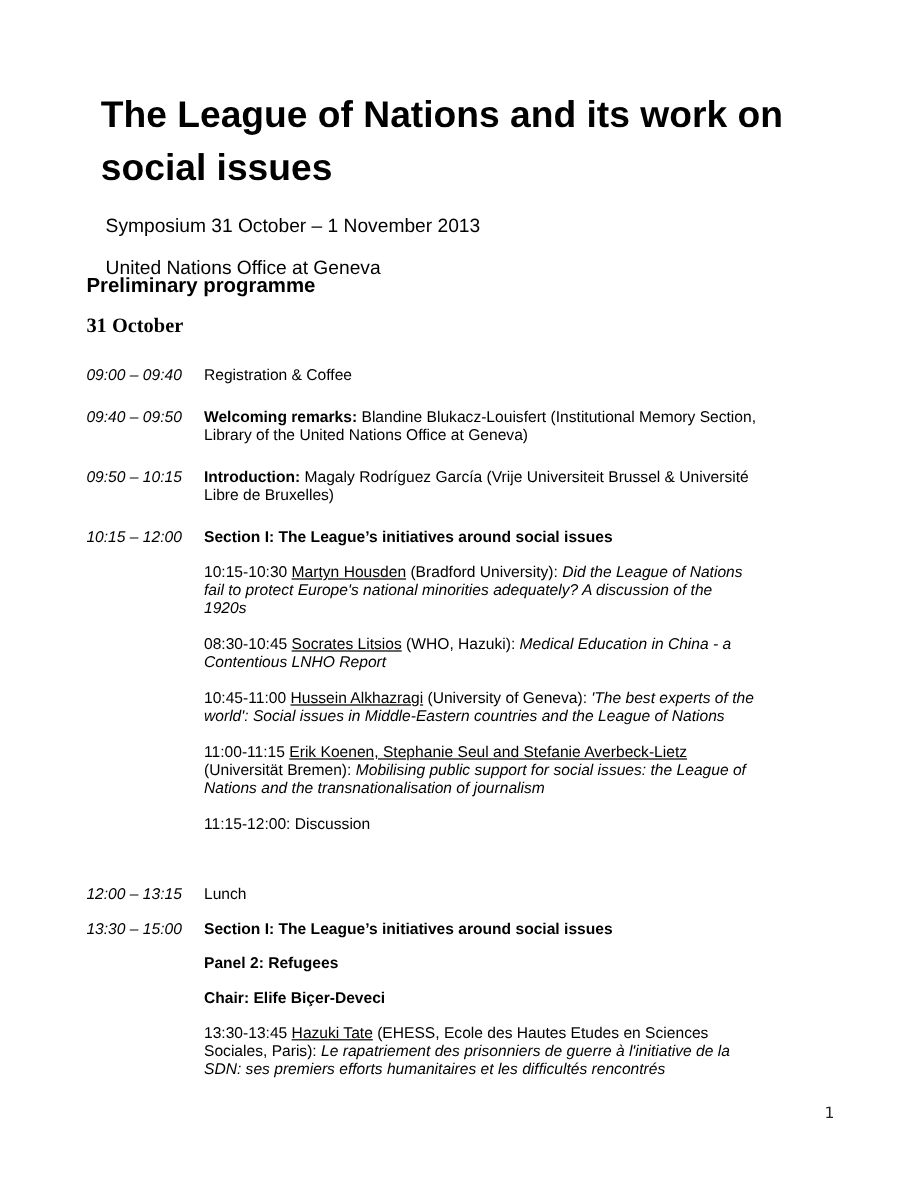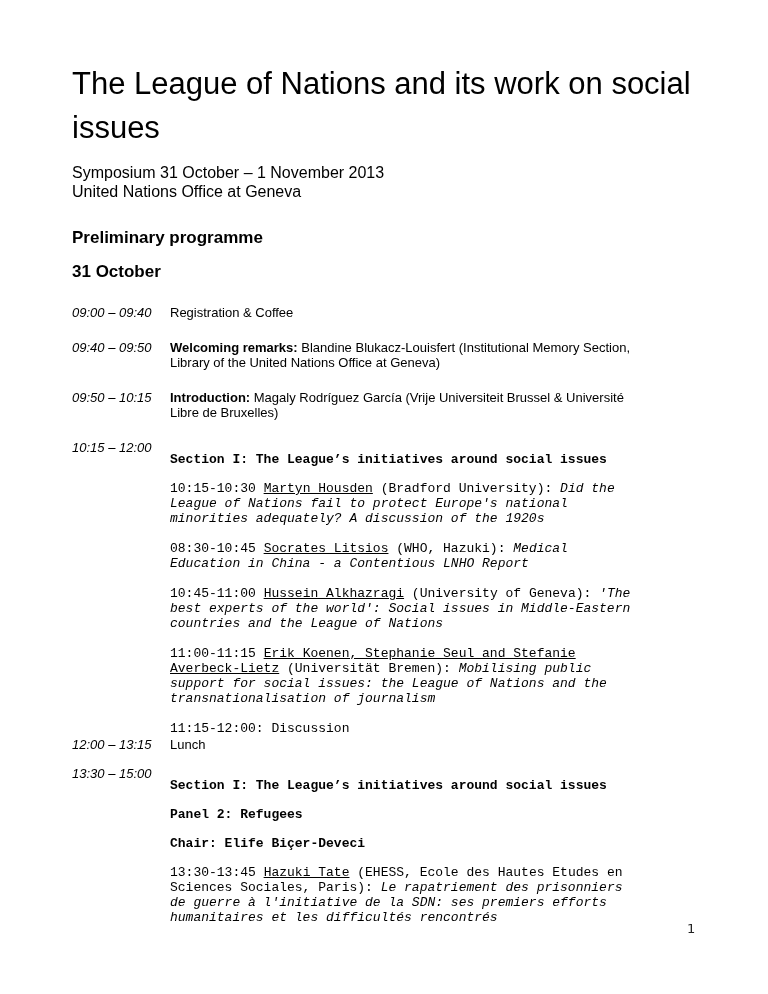--- a/index.html
+++ b/index.html
@@ -1,29 +1,29 @@
 <!DOCTYPE html>
 <html><head>
 <meta charset="utf-8">
 <style>
   html, body { margin: 0; padding: 0; background: #ffffff; }
   body { width: 768px; height: 994px; position: relative; overflow: hidden;
          font-family: "Liberation Sans", sans-serif; color: #000; }
   .page { position: absolute; left: 0; top: 0; width: 768px; height: 994px; }
   .title { position: absolute; left: 72px; top: 62px; width: 620px;
-           font-size: 31px; font-weight: normal; line-height: 44px; margin: 0; }
+           font-size: 31px; font-weight: bold; line-height: 44px; margin: 12px; }
   .subtitle { position: absolute; left: 72px; top: 163px; font-size: 16px; line-height: 19px; }
-  .subtitle div { margin: 0; }
+  .subtitle div { margin: 16px; }
   .h2 { position: absolute; left: 72px; font-size: 17px; font-weight: bold; text-align: right; }
   .prelim { top: 228px; }
-  .day { top: 262px; }
+  .day { top: 262px; font-family: Liberation Serif, serif; }
   .row { position: absolute; left: 72px; width: 560px; font-size: 13px; line-height: 15px; }
   .row .time { position: absolute; left: 0; top: 0; font-style: italic; width: 90px; }
   .row .content { position: absolute; left: 98px; top: 0; width: 462px; }
-  .row .content p { margin: 12px 0 15px 0; font-family: Liberation Mono, monospace; }
+  .row .content p { margin: 0 0 15px 0; }
   .b { font-weight: bold; }
   .i { font-style: italic; }
   .u { text-decoration: underline; }
   .pagenum { position: absolute; left: 687px; top: 921px; font-size: 13px;
              font-family: "DejaVu Sans", sans-serif; color: #222; }
 </style>
 </head>
 <body>
 
 <div class="page">

